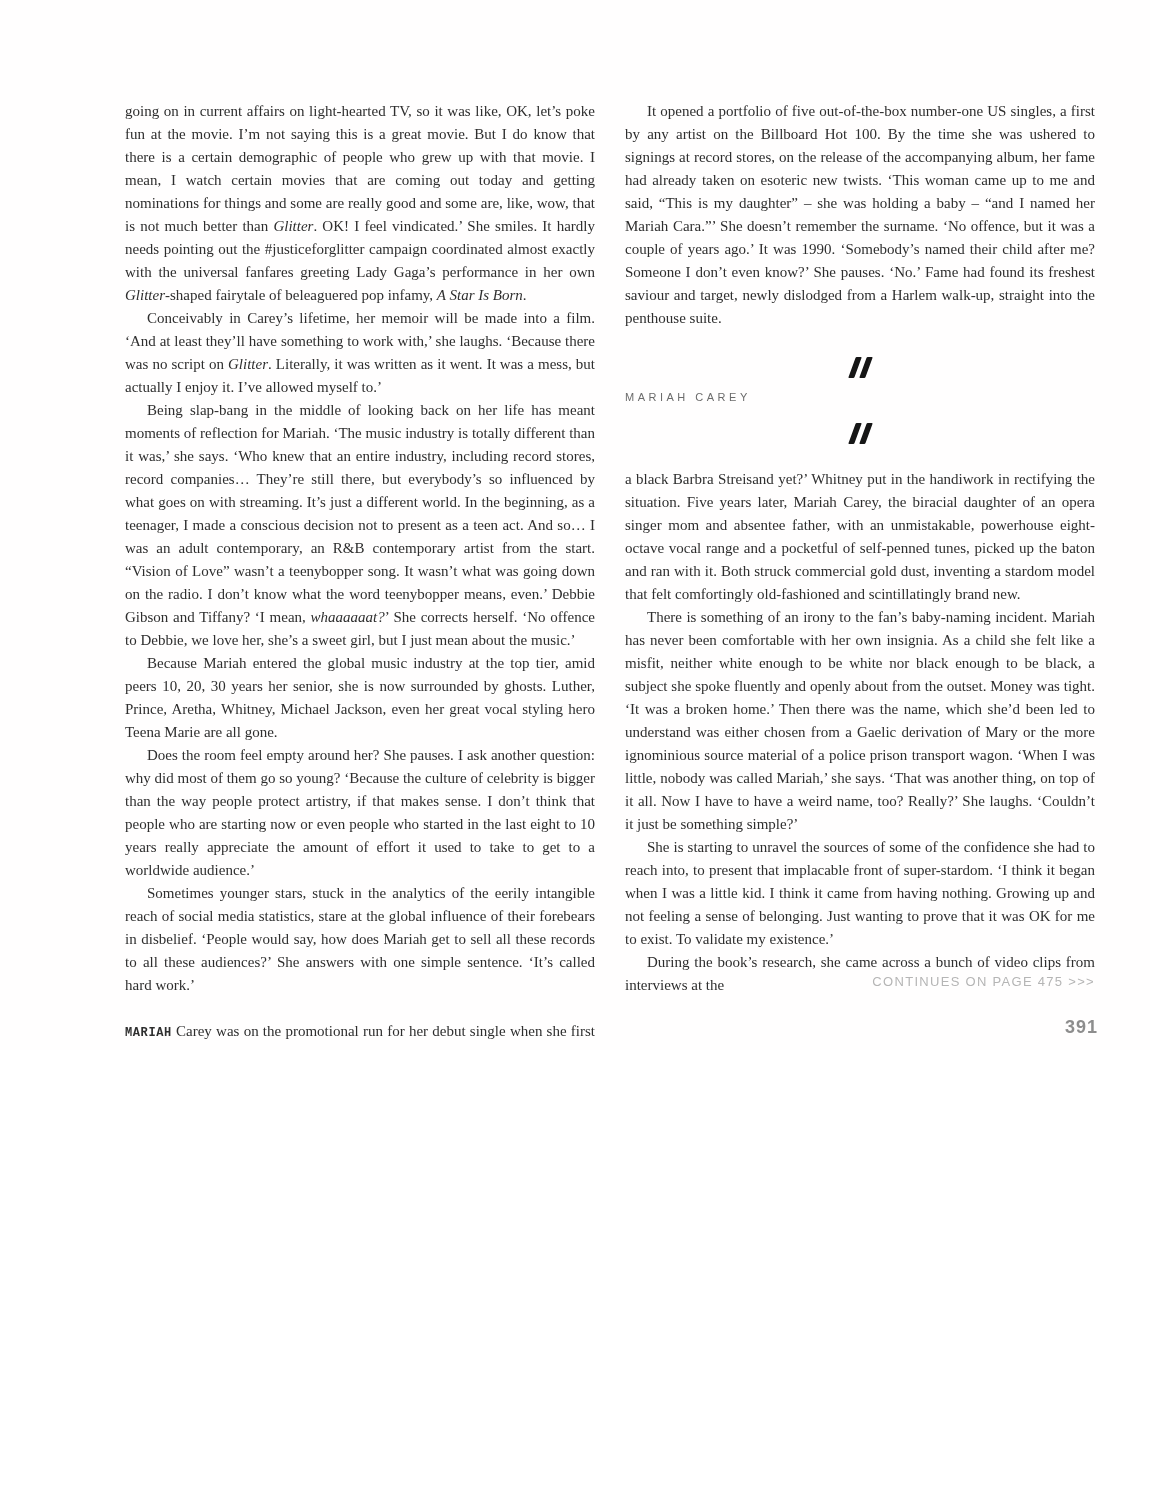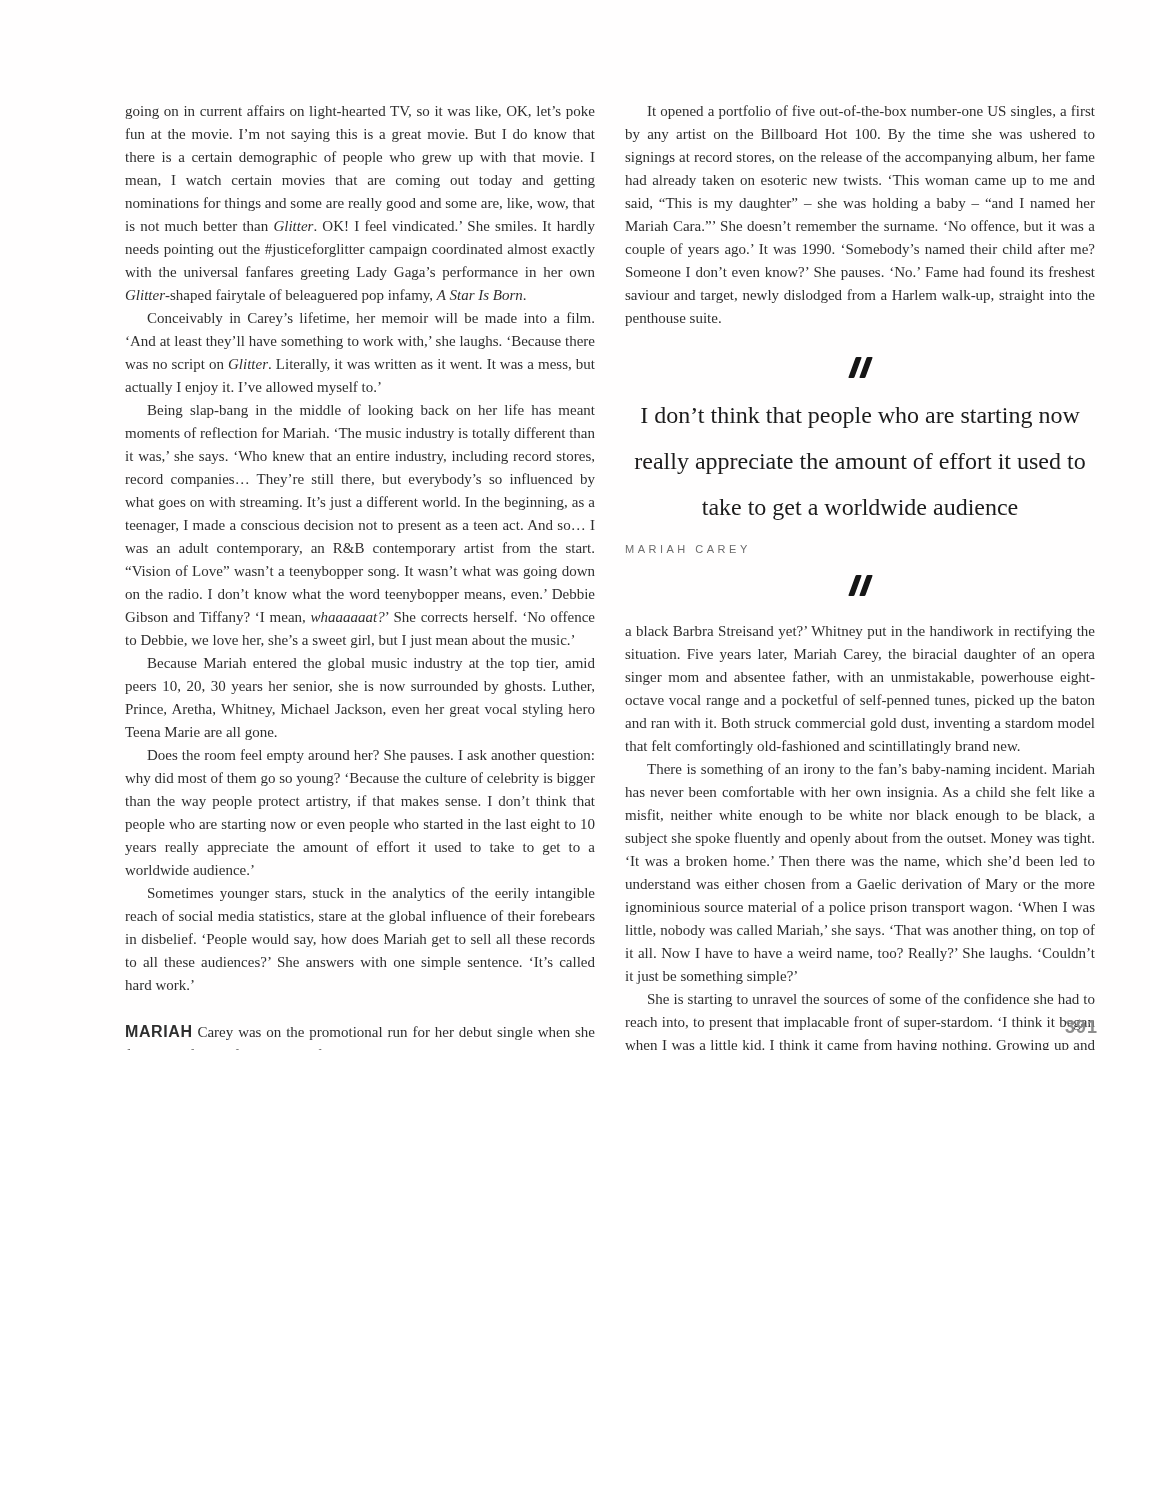--- a/index.html
+++ b/index.html
@@ -4,21 +4,21 @@
 <style>
   html,body{margin:0;padding:0;}
   body{width:1150px;height:1500px;background:#ffffff;}
   .page{position:relative;width:1150px;height:1050px;background:#fffefe;overflow:hidden;
         font-family:"Liberation Serif",serif;color:#2e2e2e;}
   .columns{position:absolute;top:100px;left:125px;display:flex;gap:30px;}
   .col{width:470px;}
   .para{margin:0;font-size:15px;line-height:23px;text-align:justify;}
   .para.indent{text-indent:22px;}
   .para.section-start{margin-top:23px;}
-  .lead-word{font-family:Liberation Sans, sans-serif;font-weight:700;font-size:16px;letter-spacing:.6px;}
+  .lead-word{font-family:Liberation Mono, monospace;font-weight:700;font-size:12px;letter-spacing:.6px;}
   .para em{font-style:italic;}
   .pullquote{margin:0;}
   .qmark{display:flex;justify-content:center;gap:5px;height:21px;}
   .qmark.top{margin:27px 0 12px;}
   .qmark.bottom{margin:20px 0 24px;}
   .qmark i{display:block;width:6px;height:21px;background:#161616;transform:skewX(-20deg);border-radius:1px;}
   .pq-text{margin:14px 0 0;font-size:24px;line-height:46px;text-align:center;color:#1c1c1c;}
   .pq-attr{margin-top:13px;text-align:left;font-family:"Liberation Sans",sans-serif;
            font-size:11px;letter-spacing:3.5px;color:#6b6b6b;}
   .continues{margin-top:-23px;text-align:right;font-family:"Liberation Sans",sans-serif;
@@ -45,32 +45,32 @@
     <div class="col">
       <div>
           <p class="para indent"><span>It opened a portfolio of five out-of-the-box number-one US singles, a first by any artist on the Billboard Hot 100. By the time she was ushered to signings at record stores, on the release of the accompanying album, her fame had already taken on esoteric new twists. ‘This woman came up to me and said, “This is my daughter” – she was holding a baby – “and I named her Mariah Cara.”’ She doesn’t remember the surname. ‘No offence, but it was a couple of years ago.’ It was 1990. ‘Somebody’s named their child after me? Someone I don’t even know?’ She pauses. ‘No.’ Fame had found its freshest saviour and target, newly dislodged from a Harlem walk-up, straight into the penthouse suite.</span></p>
         </div>
 
       <figure class="pullquote">
         <div class="qmark top">
             <i></i>
             <i></i>
           </div>
-        <blockquote class="pq-text">I don’t think that people who are starting now really appreciate the amount of effort it used to take to get a worldwide audience</blockquote>
         <figcaption class="pq-attr">MARIAH CAREY</figcaption>
         <div class="qmark bottom">
             <i></i>
             <i></i>
           </div>
       </figure>
 
       <div>
           <p class="para"><span>a black Barbra Streisand yet?’ Whitney put in the handiwork in rectifying the situation. Five years later, Mariah Carey, the biracial daughter of an opera singer mom and absentee father, with an unmistakable, powerhouse eight-octave vocal range and a pocketful of self-penned tunes, picked up the baton and ran with it. Both struck commercial gold dust, inventing a stardom model that felt comfortingly old-fashioned and scintillatingly brand new.</span></p>
           <p class="para indent"><span>There is something of an irony to the fan’s baby-naming incident. Mariah has never been comfortable with her own insignia. As a child she felt like a misfit, neither white enough to be white nor black enough to be black, a subject she spoke fluently and openly about from the outset. Money was tight. ‘It was a broken home.’ Then there was the name, which she’d been led to understand was either chosen from a Gaelic derivation of Mary or the more ignominious source material of a police prison transport wagon. ‘When I was little, nobody was called Mariah,’ she says. ‘That was another thing, on top of it all. Now I have to have a weird name, too? Really?’ She laughs. ‘Couldn’t it just be something simple?’</span></p>
           <p class="para indent"><span>She is starting to unravel the sources of some of the confidence she had to reach into, to present that implacable front of super-stardom. ‘I think it began when I was a little kid. I think it came from having nothing. Growing up and not feeling a sense of belonging. Just wanting to prove that it was OK for me to exist. To validate my existence.’</span></p>
+          <p class="para indent"><span>During the book’s research, she came across a bunch of video clips from interviews at the</span></p>
         </div>
 
       <div class="continues">CONTINUES ON PAGE 475 &gt;&gt;&gt;</div>
     </div>
 
   </div>
 
   <div class="folio">391</div>
 </div>
 

